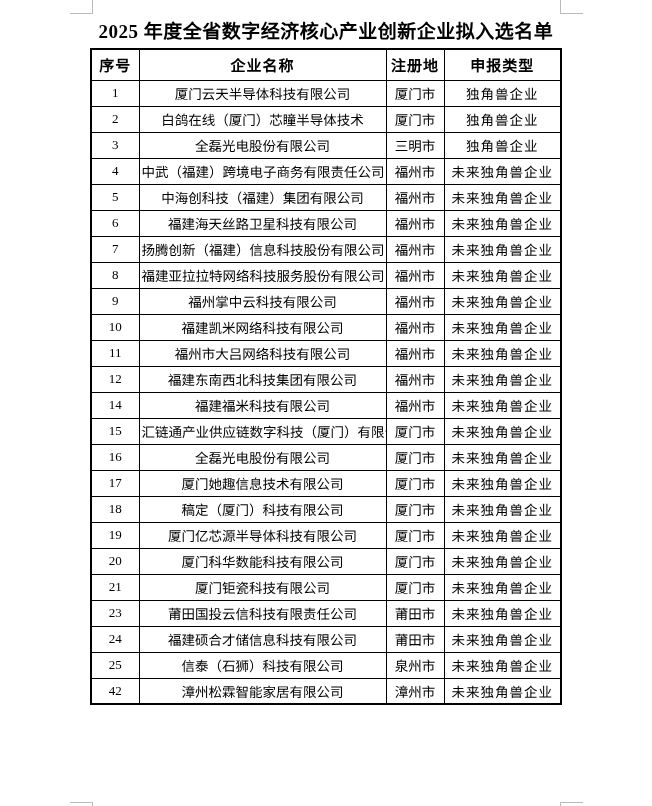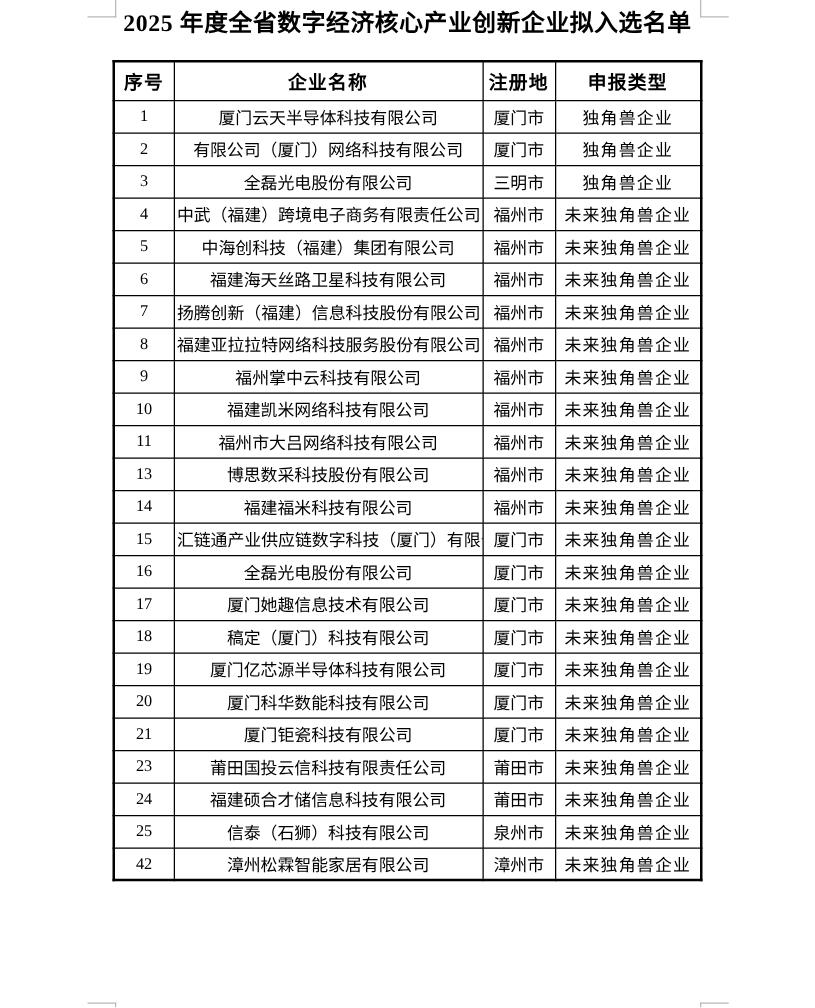--- a/index.html
+++ b/index.html
@@ -22,21 +22,21 @@
     height: 13px;
   }
   .crop.tl { left: 70px; top: 0;    border-right: 1px solid #b9b9b9; border-bottom: 1px solid #b9b9b9; }
   .crop.tr { left: 560px; top: 0;   border-left: 1px solid #b9b9b9;  border-bottom: 1px solid #b9b9b9; }
   .crop.bl { left: 70px; top: 802px; border-right: 1px solid #b9b9b9; border-top: 1px solid #b9b9b9; }
   .crop.br { left: 560px; top: 802px; border-left: 1px solid #b9b9b9; border-top: 1px solid #b9b9b9; }
 
   .title {
     position: absolute;
     left: 0;
-    top: 6px;
+    top: 18px;
     width: 652px;
     margin: 0;
     text-align: center;
     font-family: "Liberation Serif", "DejaVu Serif", serif;
     font-weight: bold;
     font-size: 19px;
     line-height: 28px;
     color: #000000;
     letter-spacing: 0.5px;
     white-space: nowrap;
@@ -110,21 +110,21 @@
     </thead>
     <tbody id="rows">
         <tr>
       <td class="c-no">1</td>
       <td class="c-name">厦门云天半导体科技有限公司</td>
       <td class="c-city">厦门市</td>
       <td class="c-type">独角兽企业</td>
     </tr>
         <tr>
       <td class="c-no">2</td>
-      <td class="c-name">有限公司（厦门）网络科技有限公司</td>
+      <td class="c-name">白鸽在线（厦门）芯瞳半导体技术</td>
       <td class="c-city">厦门市</td>
       <td class="c-type">独角兽企业</td>
     </tr>
         <tr>
       <td class="c-no">3</td>
       <td class="c-name">全磊光电股份有限公司</td>
       <td class="c-city">三明市</td>
       <td class="c-type">独角兽企业</td>
     </tr>
         <tr>
@@ -169,22 +169,22 @@
       <td class="c-city">福州市</td>
       <td class="c-type">未来独角兽企业</td>
     </tr>
         <tr>
       <td class="c-no">11</td>
       <td class="c-name">福州市大吕网络科技有限公司</td>
       <td class="c-city">福州市</td>
       <td class="c-type">未来独角兽企业</td>
     </tr>
         <tr>
-      <td class="c-no">13</td>
-      <td class="c-name">博思数采科技股份有限公司</td>
+      <td class="c-no">12</td>
+      <td class="c-name">福建东南西北科技集团有限公司</td>
       <td class="c-city">福州市</td>
       <td class="c-type">未来独角兽企业</td>
     </tr>
         <tr>
       <td class="c-no">14</td>
       <td class="c-name">福建福米科技有限公司</td>
       <td class="c-city">福州市</td>
       <td class="c-type">未来独角兽企业</td>
     </tr>
         <tr>

